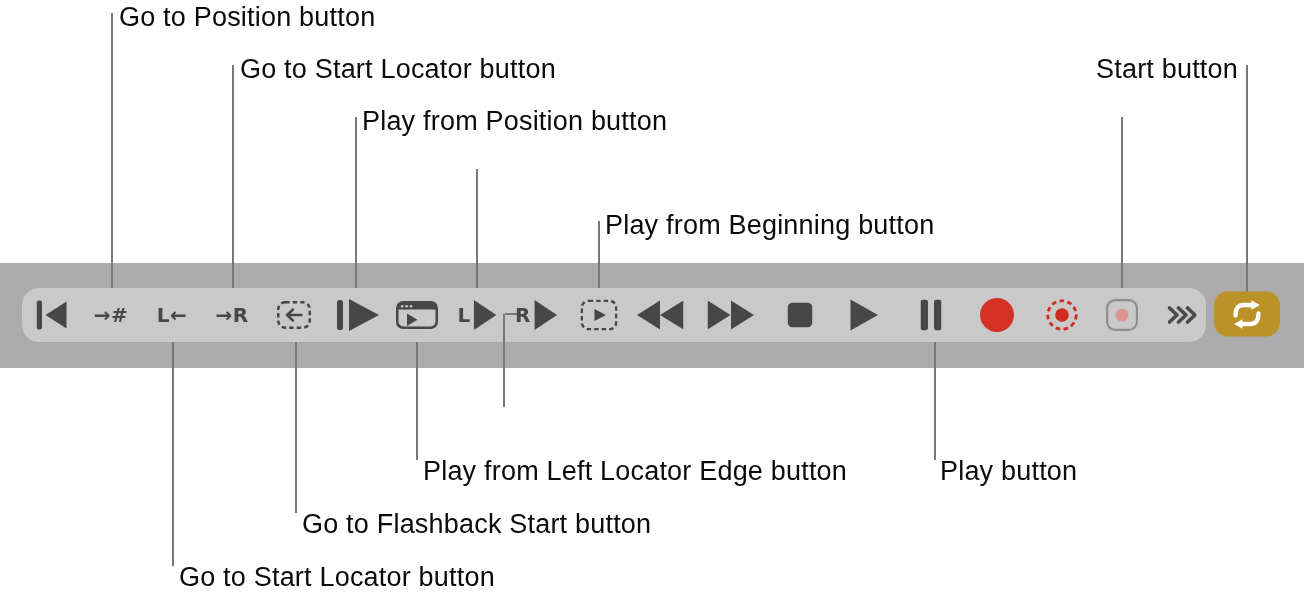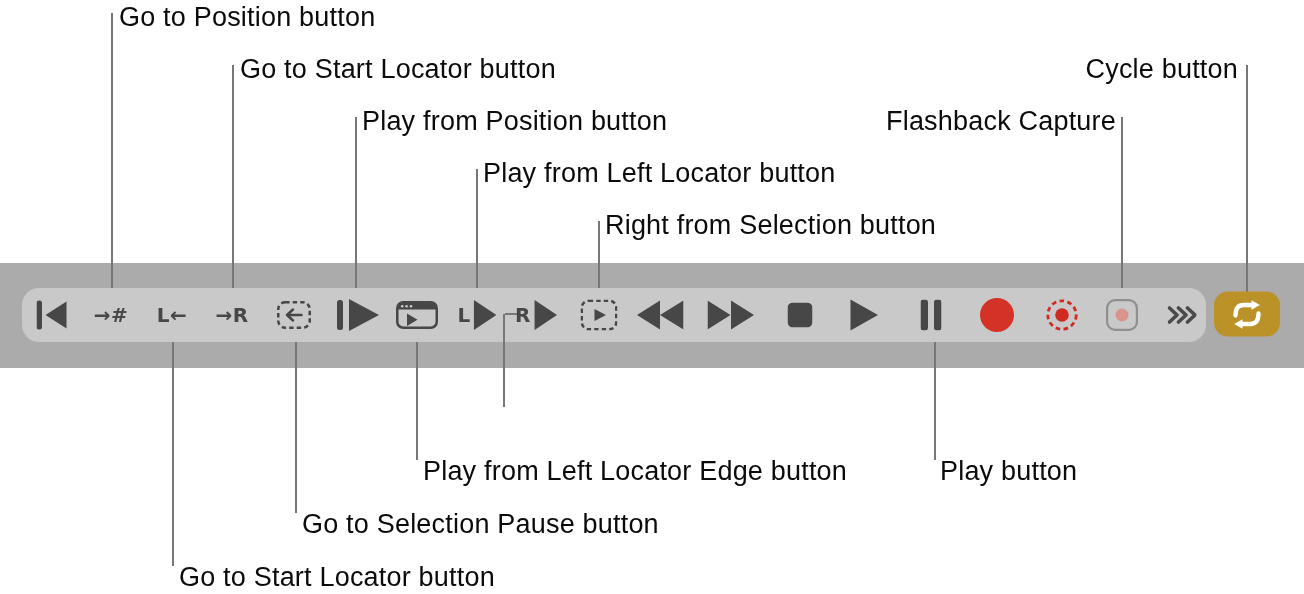--- a/index.html
+++ b/index.html
@@ -57,27 +57,25 @@
   <div class="ln" id="ln-pfrl"></div>
   <div class="nub" id="ln-pfrl-nub"></div>
   <div class="ln" id="ln-pflwe"></div>
   <div class="ln" id="ln-pse"></div>
   <div class="ln" id="ln-gss"></div>
   <div class="ln" id="ln-gll"></div>
 
   <div class="lbl" id="lbl-gtp">Go to Position button</div>
   <div class="lbl" id="lbl-gtrl">Go to Start Locator button</div>
   <div class="lbl" id="lbl-pfb">Play from Position button</div>
-  <div class="lbl" id="lbl-pfll">Play from Left Locator button</div>
-  <div class="lbl" id="lbl-pfs">Right from Selection button</div>
-  <div class="lbl" id="lbl-cyc">Cycle button</div>
-  <div class="lbl" id="lbl-fbc">Flashback Capture</div>
+  <div class="lbl" id="lbl-pfs">Play from Beginning button</div>
+  <div class="lbl" id="lbl-cyc">Start button</div>
   <div class="lbl" id="lbl-pflwe">Play from Left Locator Edge button</div>
   <div class="lbl" id="lbl-pse">Play button</div>
-  <div class="lbl" id="lbl-gss">Go to Selection Pause button</div>
+  <div class="lbl" id="lbl-gss">Go to Flashback Start button</div>
   <div class="lbl" id="lbl-gll">Go to Start Locator button</div>
 
   <div class="btn" id="b-gtb">
     <svg width="31" height="30" viewBox="0 0 31 30">
       <rect x="0" y="0.5" width="5.5" height="29" rx="2.5" fill="#474747"></rect>
       <path d="M30 1.5 V28.5 L9 15 Z" fill="#474747"></path>
     </svg>
   </div>
 
   <div class="btn" id="b-gtp">

